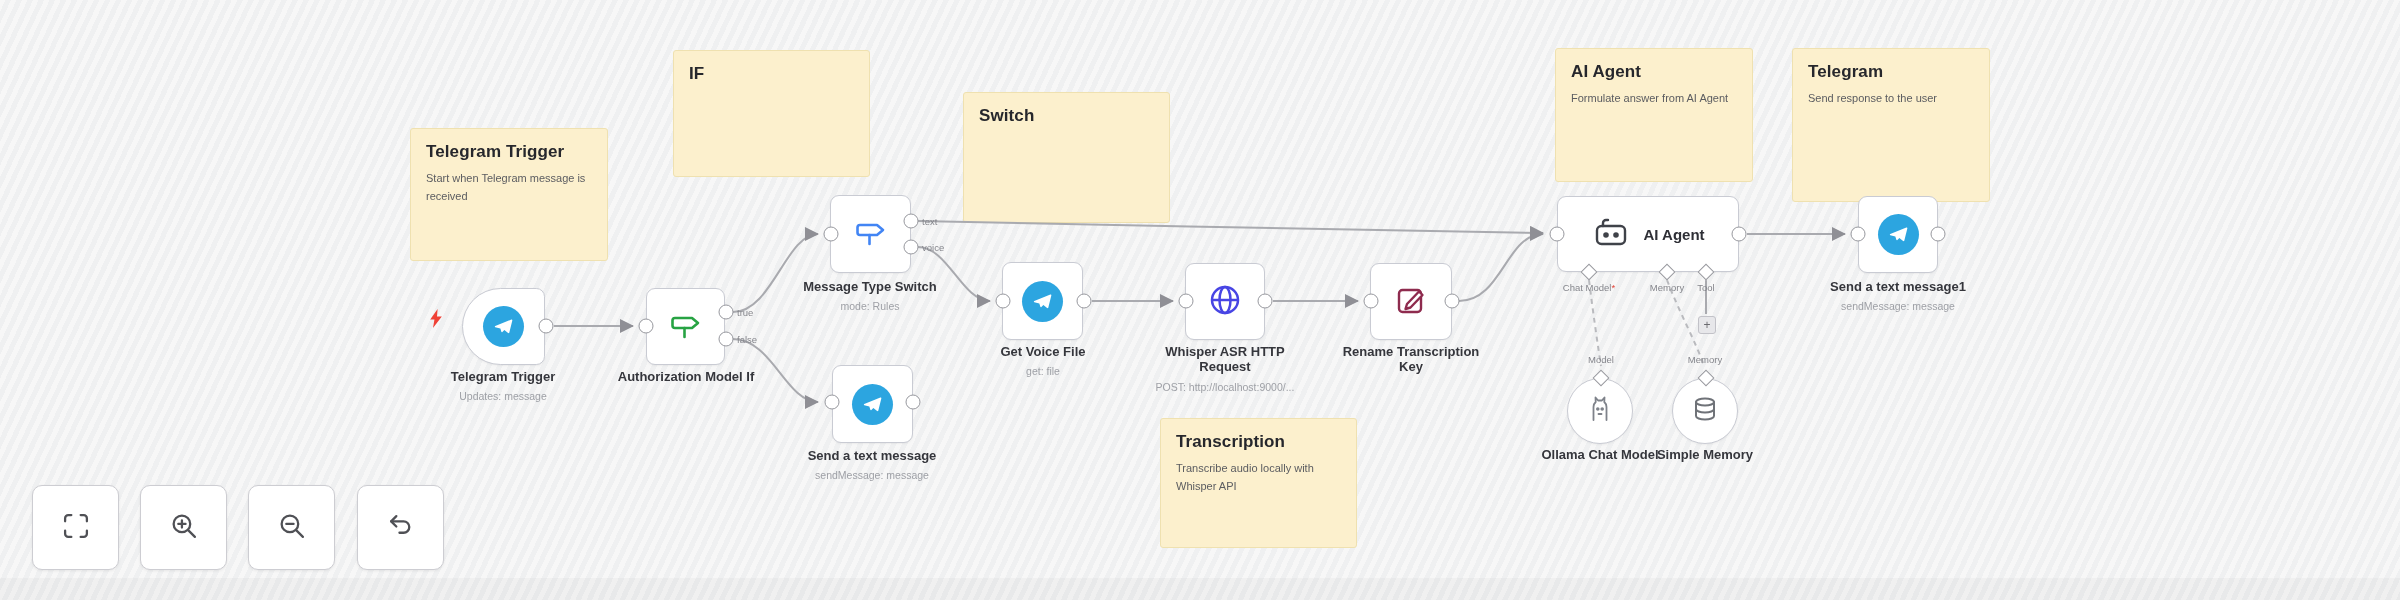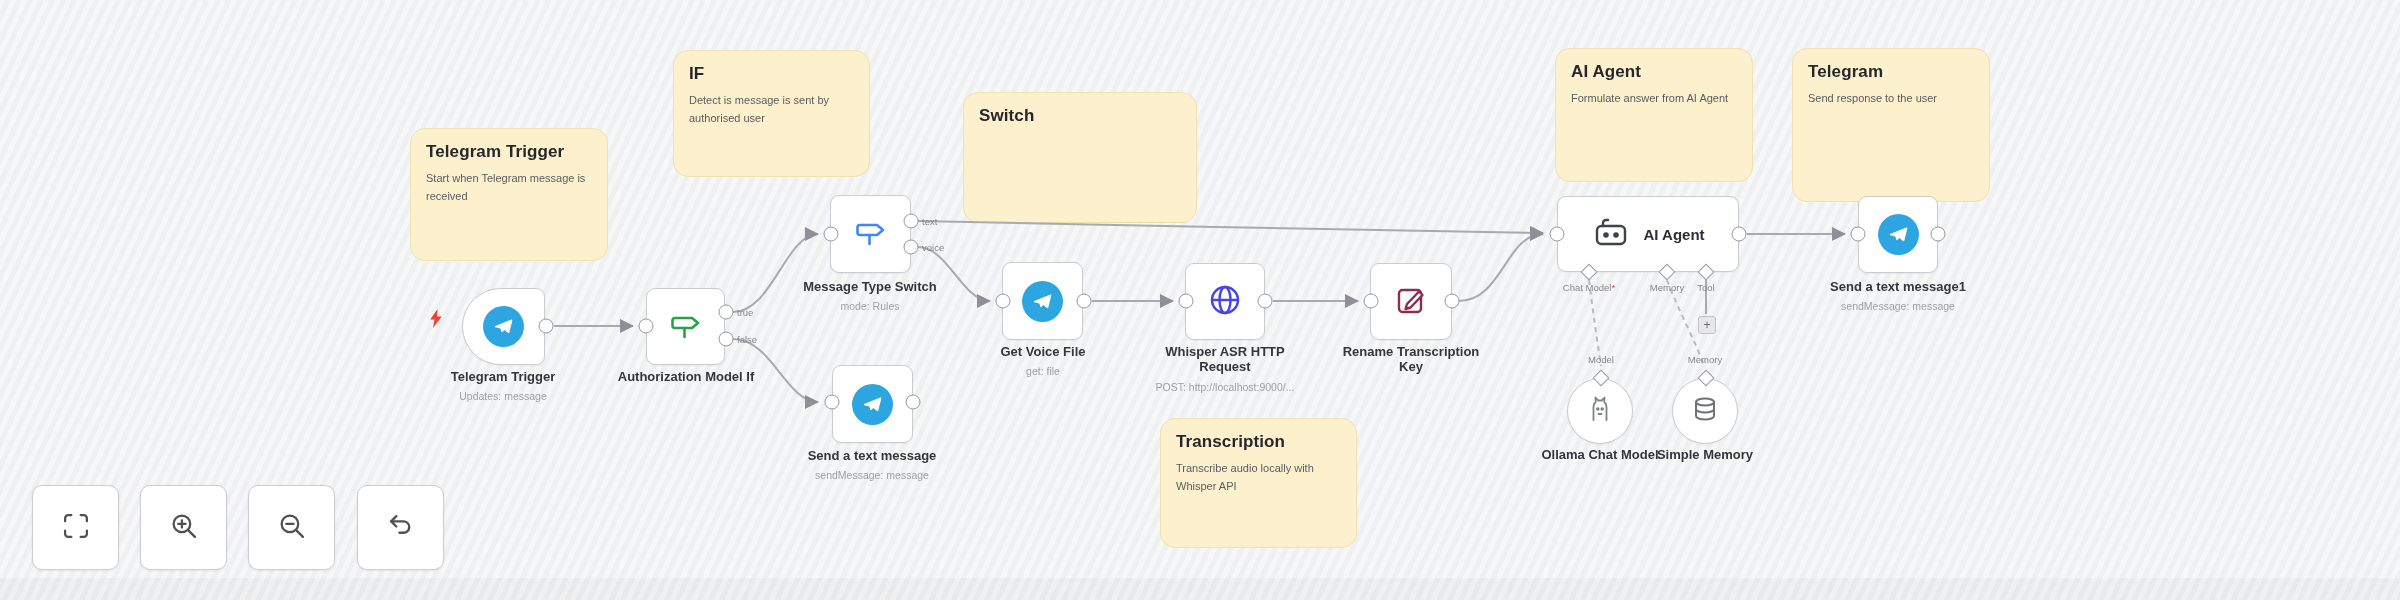--- a/index.html
+++ b/index.html
@@ -15,21 +15,21 @@
   }
   html,body{margin:0;padding:0;width:2400px;height:600px;font-family:"Liberation Sans","DejaVu Sans",sans-serif;}
   .canvas{
     position:relative;width:2400px;height:600px;overflow:hidden;
     background-color:var(--canvas-bg);
     background-image:repeating-linear-gradient(115deg,#f7f7f7 0 5px,#eff0f1 5px 10px);
   }
   .bottom-shade{position:absolute;left:0;right:0;bottom:0;height:22px;background:rgba(0,0,0,.028);}
   
   .sticky{position:absolute;background:var(--sticky-bg);border:1px solid var(--sticky-border);
-    border-radius:15px;padding:13px 15px;box-sizing:border-box;z-index:1;}
+    border-radius:3px;padding:13px 15px;box-sizing:border-box;z-index:1;}
   .sticky h3{margin:0 0 8px 0;font-size:17px;font-weight:700;color:#26272C;letter-spacing:.1px;}
   .sticky p{margin:0;font-size:11px;line-height:1.6;color:#5B5C60;}
   
   svg.conn-layer{position:absolute;left:0;top:0;z-index:2;}
   .conn{fill:none;stroke:#A9AAAF;stroke-width:2;pointer-events:stroke;}
   .conn.dashed{stroke:#B9BABE;stroke-dasharray:5 4.5;}
   
   .node{position:absolute;background:#fff;border:1.8px solid #C9CBD3;border-radius:9px;
     box-sizing:border-box;z-index:3;box-shadow:0 1px 2px rgba(60,60,70,.06);
     display:flex;align-items:center;justify-content:center;}
@@ -65,23 +65,22 @@
 
 <div class="canvas">
   <div class="bottom-shade"></div>
 
   <div class="sticky" style="left:410px;top:128px;width:198px;height:133px;">
     <h3>Telegram Trigger</h3>
     <p>Start when Telegram message is received</p>
   </div>
   <div class="sticky" style="left:673px;top:50px;width:197px;height:127px;">
     <h3>IF</h3>
-    <p>Detect is message is sent by authorised user</p>
-  </div>
-  <div class="sticky" style="left:963px;top:92px;width:234px;height:131px;">
+  </div>
+  <div class="sticky" style="left:963px;top:92px;width:207px;height:131px;">
     <h3>Switch</h3>
   </div>
   <div class="sticky" style="left:1160px;top:418px;width:197px;height:130px;">
     <h3>Transcription</h3>
     <p>Transcribe audio locally with Whisper API</p>
   </div>
   <div class="sticky" style="left:1555px;top:48px;width:198px;height:134px;">
     <h3>AI Agent</h3>
     <p>Formulate answer from AI Agent</p>
   </div>

